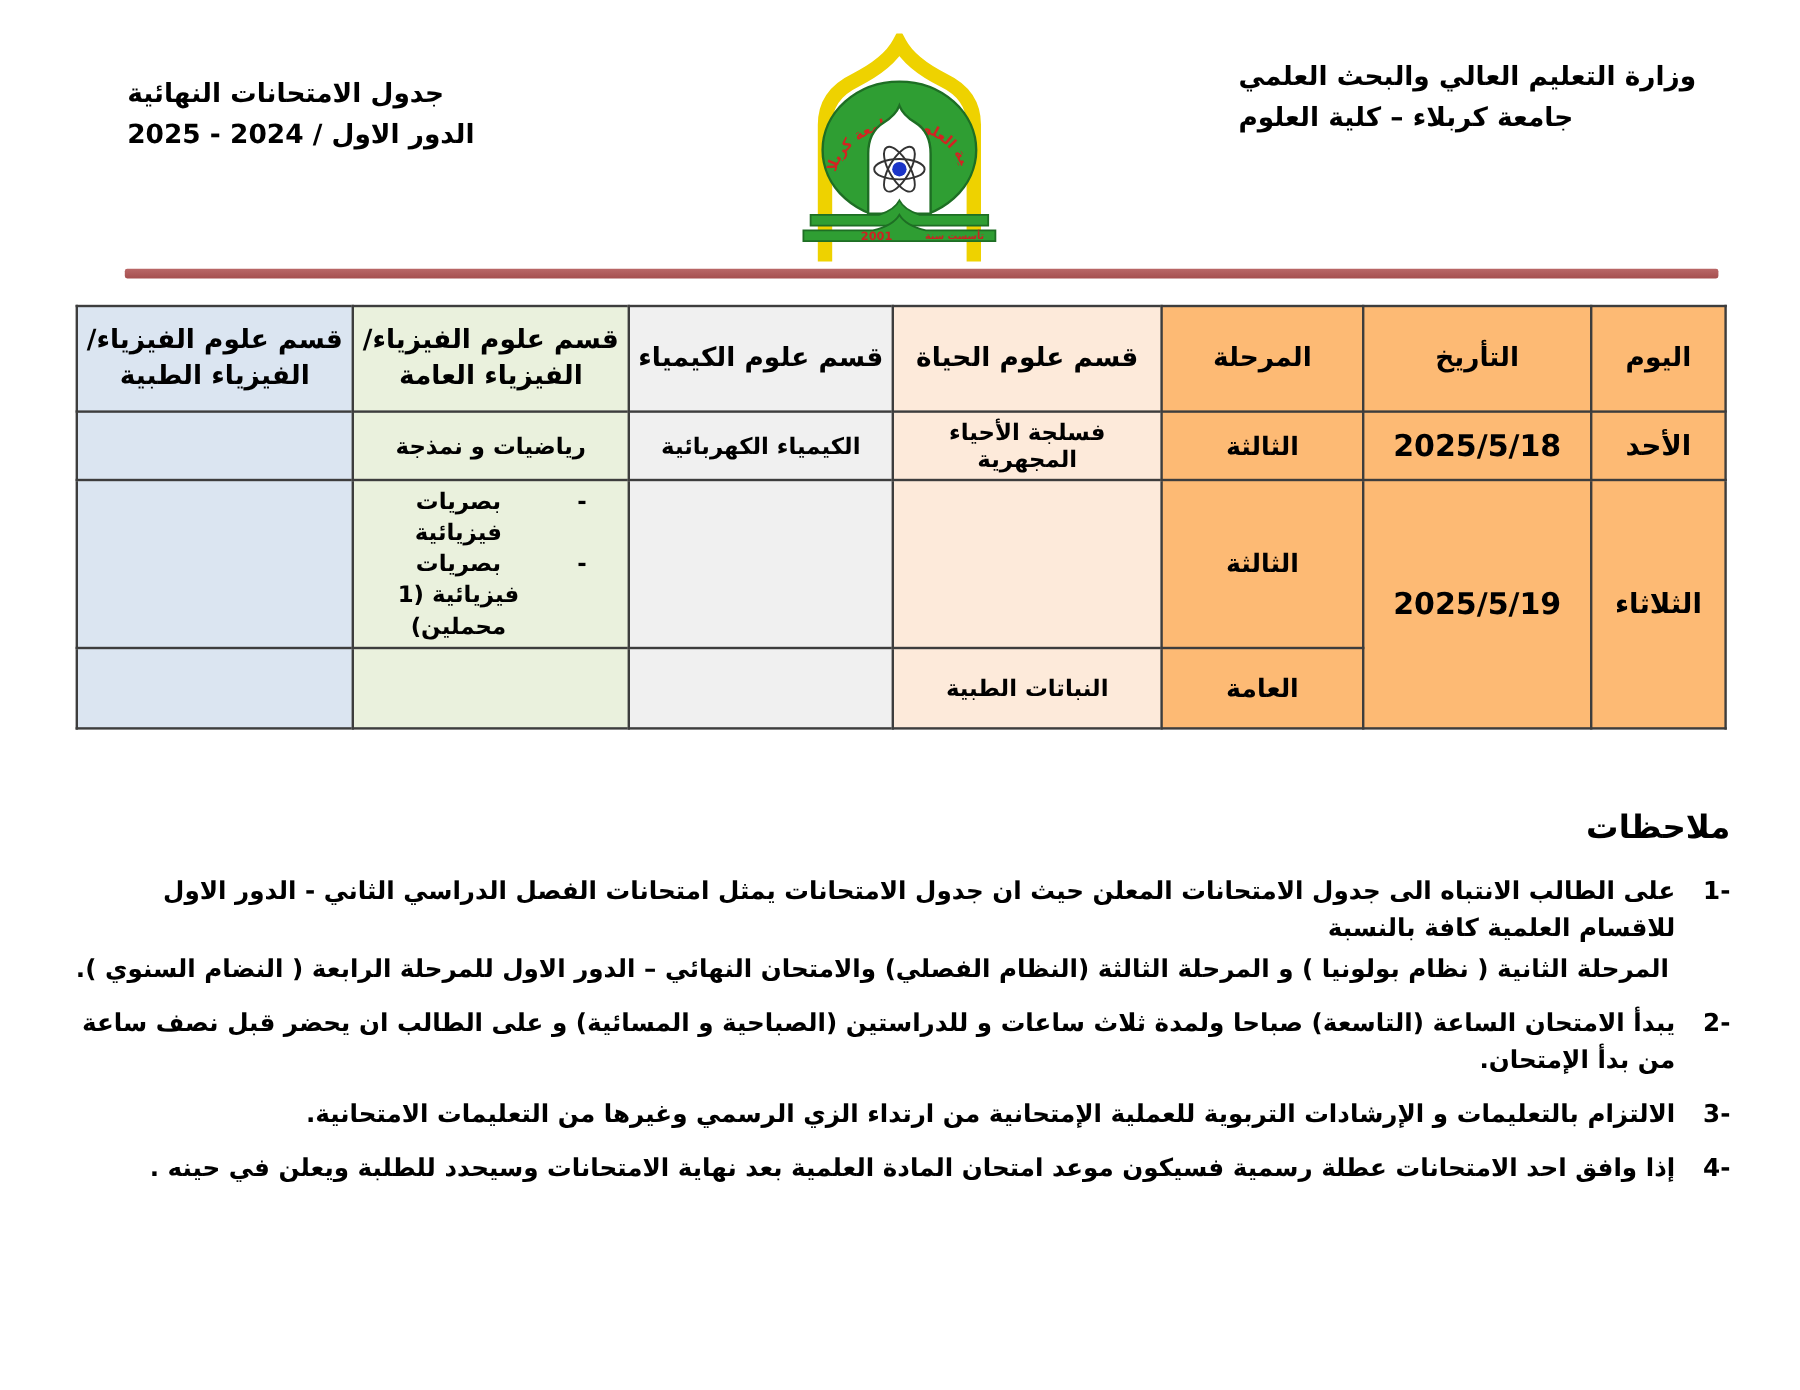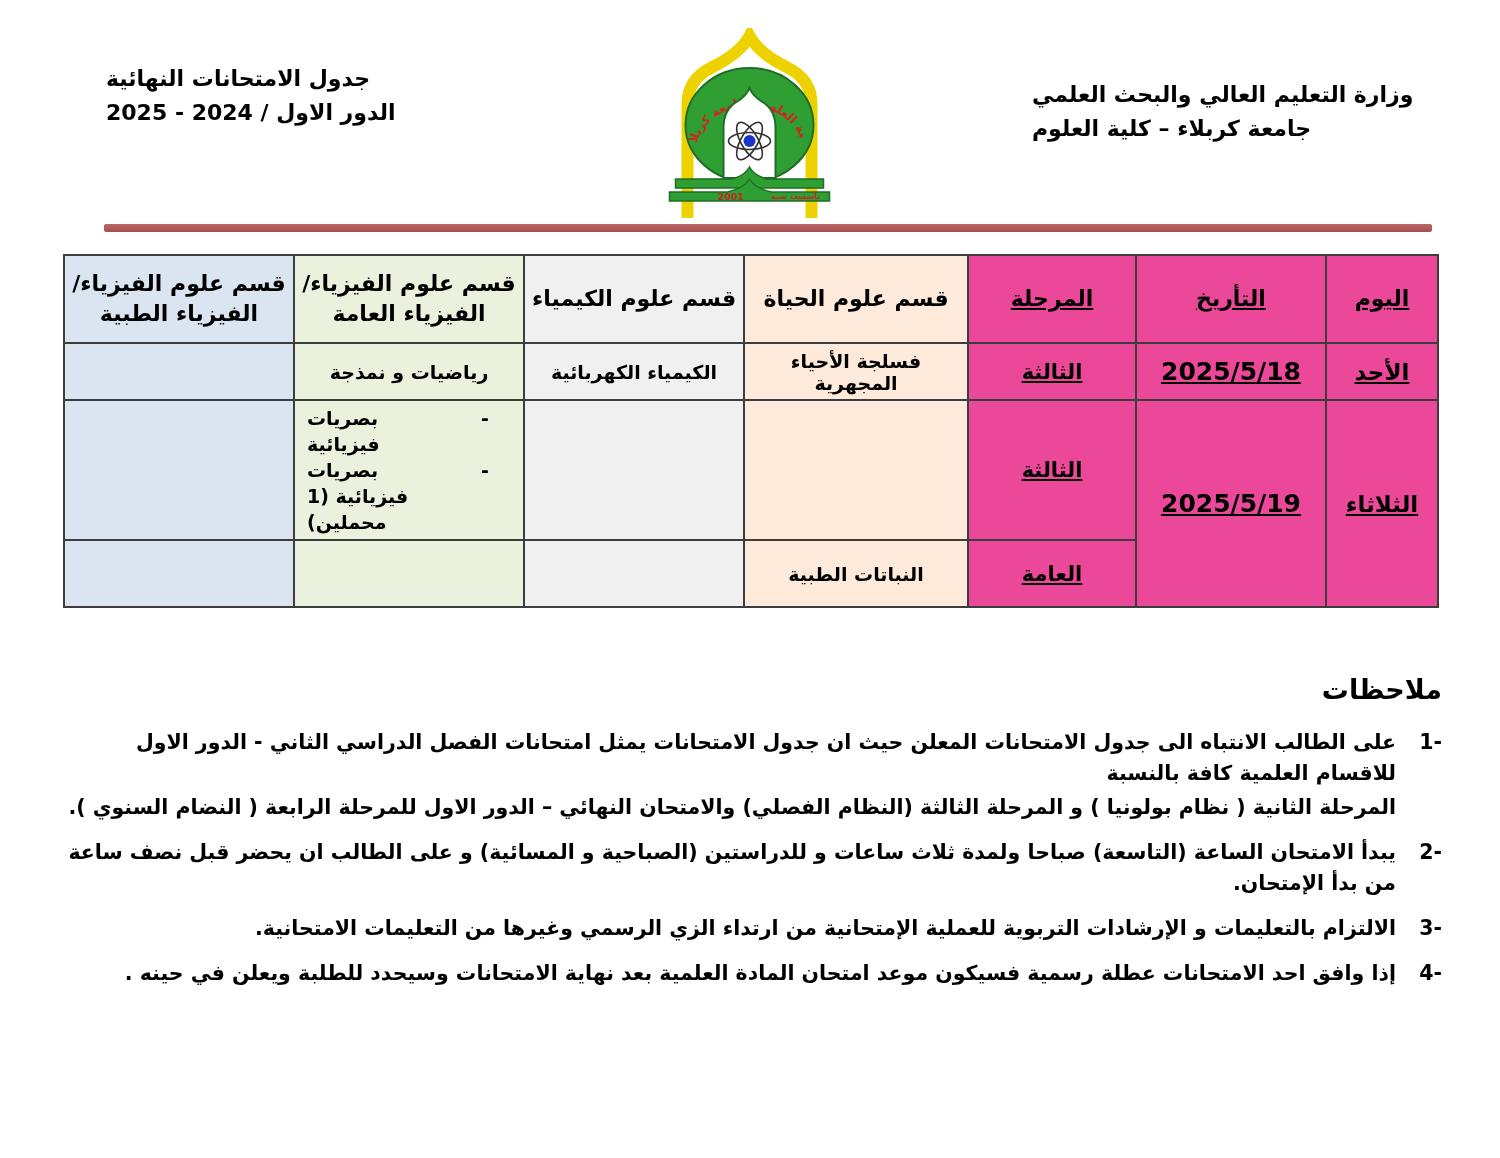--- a/index.html
+++ b/index.html
@@ -2,58 +2,58 @@
 <html lang="ar"><head>
 <meta charset="utf-8">
 <style>
   * { box-sizing: border-box; margin: 0; padding: 0; }
   html, body { width: 1500px; height: 1158px; background: #ffffff; overflow: hidden; }
   body { font-family: "DejaVu Sans", sans-serif; font-weight: bold; color: #000; position: relative; }
 
   
   .page-header { position: relative; height: 230px; }
   .hdr-block { position: absolute; text-align: left; font-size: 22px; line-height: 34px; white-space: nowrap; }
-  .hdr-right { top: 78px; right: 38px; width: 430px; }
+  .hdr-right { top: 48px; right: 38px; width: 430px; }
   .hdr-left  { top: 62px; left: 106px; width: 400px; }
   .logo-wrap { position: absolute; top: 28px; left: 50%; transform: translateX(-50%); }
 
   .red-rule { position: absolute; top: 224px; left: 104px; width: 1328px; height: 8px;
               background: linear-gradient(#b96767, #a54f4f); border-radius: 2px; }
 
   
   .sched-table { border-collapse: collapse; table-layout: fixed; margin: 24px 0 0 63px;
                  direction: rtl; }
   .sched-table td { border: 2px solid #3d3d3d; text-align: center; vertical-align: middle;
                     font-weight: bold; padding: 4px 6px; }
   .hdr-row td { font-size: 22px; line-height: 30px; height: 88px; }
-  .c-day, .c-date, .c-stage { background: #ec4899; text-decoration: underline; }
+  .c-day, .c-date, .c-stage { background: #fdba74; }
   .c-life { background: #fdeada; }
   .c-chem { background: #f0f0f0; }
   .c-gen  { background: #eaf1dd; }
   .c-med  { background: #dbe5f1; }
   .body-cell { font-size: 19px; }
   .date-cell { font-size: 25px; }
   .day-cell  { font-size: 23px; }
   .stage-cell{ font-size: 21px; }
   .r1 td { height: 57px; }
   .r2 td { height: 80px; }
   .r3 td { height: 67px; }
 
   .bullet-list { list-style: none; text-align: right; padding-right: 28px; }
   .bullet-list li { display: flex; gap: 20px; justify-content: flex-start; font-size: 19px; line-height: 26px; }
   .bullet-list .dash { width: 12px; }
-  .bullet-list .b-text { max-width: 150px; text-align: left; }
+  .bullet-list .b-text { max-width: 150px; text-align: center; }
 
   
   .notes { direction: rtl; margin: 66px 58px 0 58px; }
   .notes-title { font-size: 27px; text-align: right; margin-bottom: 22px; }
   .note { display: flex; gap: 12px; font-size: 20.5px; line-height: 31px; margin-bottom: 14px; text-align: right; }
   .note-num { min-width: 34px; direction: ltr; text-align: right; }
   .note-body { flex: 1; }
-  .note-cont { margin-top: 3px; }
+  .note-cont { text-align: center; margin-top: 3px; }
 </style>
 </head>
 <body>
 
 <div class="page-header">
 
   <div class="hdr-block hdr-right">
     <div>وزارة التعليم العالي والبحث العلمي</div>
     <div>جامعة كربلاء – كلية العلوم</div>
   </div>

